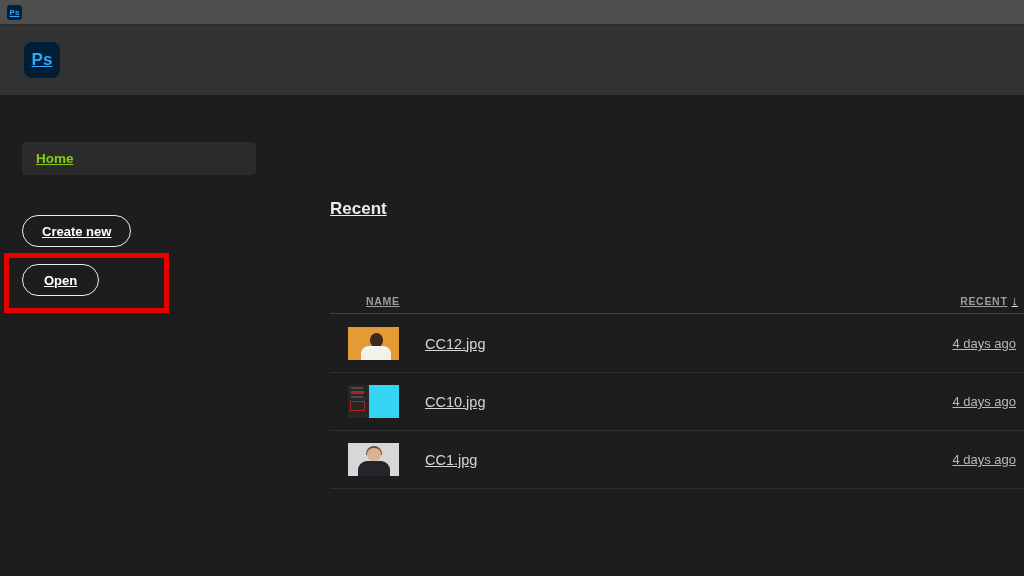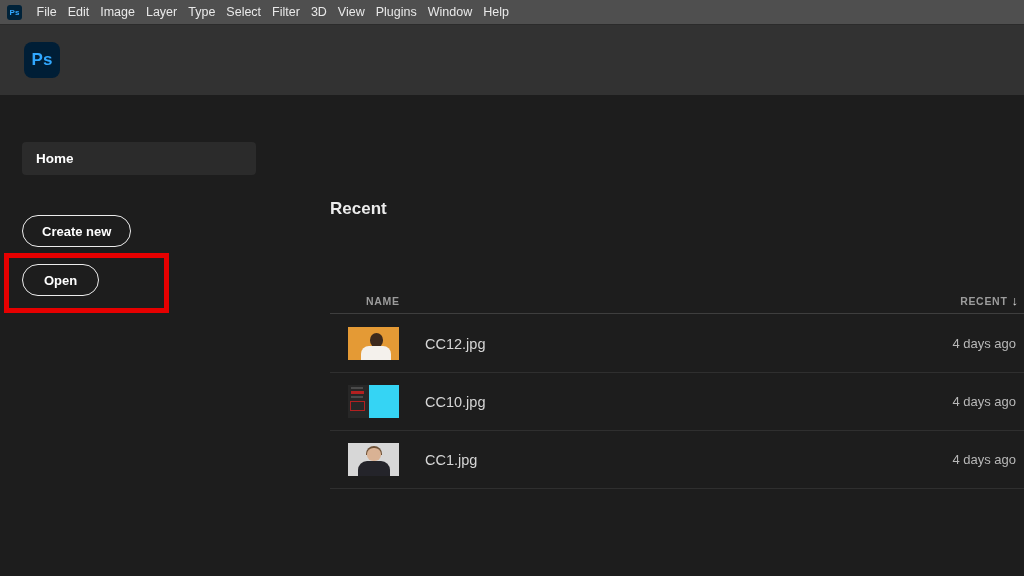--- a/index.html
+++ b/index.html
@@ -1,15 +1,15 @@
 <!DOCTYPE html>
 <html><head>
 <meta charset="utf-8">
 <style>
-  * { margin:0; padding:0; box-sizing:border-box; }
+  * { margin:0; padding:0; box-sizing:border-box;text-decoration:underline; }
   html,body { width:1024px; height:576px; overflow:hidden; }
   body {
     position:relative;
     background:#1d1d1d;
     font-family:"Liberation Sans", sans-serif;
     -webkit-font-smoothing:antialiased;
   }
 
   
   .menubar {
@@ -39,21 +39,21 @@
     border-radius:8px; background:#001e36; color:#31a8ff;
     font-size:17px; font-weight:bold;
     display:flex; align-items:center; justify-content:center;
   }
 
   
   .sidebar-home {
     position:absolute; left:22px; top:142px; width:234px; height:33px;
     background:#2b2b2b; border-radius:4px;
     display:flex; align-items:center; padding-left:14px;
-    color:#ffffff; font-size:13.5px; font-weight:bold; cursor:pointer;
+    color:#84cc16; font-size:13.5px; font-weight:bold; cursor:pointer;
   }
   .pill-btn {
     position:absolute; left:22px; height:32px;
     background:transparent; border:1.5px solid #ececec; border-radius:16px;
     color:#ffffff; font-size:13px; font-weight:bold;
     padding:0 19px; display:flex; align-items:center; cursor:pointer;
     font-family:"Liberation Sans", sans-serif;
     text-align:center;
   }
   .btn-create { top:215px; }
@@ -135,34 +135,20 @@
   .thumb-gray .person-body {
     position:absolute; left:10px; top:18px; width:32px; height:15px;
     background:#24242a; border-radius:9px 9px 0 0;
   }
 </style>
 </head>
 <body>
 
 <div class="menubar">
   <div class="menubar-ps-badge">Ps</div>
-  <div class="menu-items">
-    <div class="menu-item">File</div>
-    <div class="menu-item">Edit</div>
-    <div class="menu-item">Image</div>
-    <div class="menu-item">Layer</div>
-    <div class="menu-item">Type</div>
-    <div class="menu-item">Select</div>
-    <div class="menu-item">Filter</div>
-    <div class="menu-item">3D</div>
-    <div class="menu-item">View</div>
-    <div class="menu-item">Plugins</div>
-    <div class="menu-item">Window</div>
-    <div class="menu-item">Help</div>
-  </div>
 </div>
 
 <div class="header-band">
   <div class="ps-logo">Ps</div>
 </div>
 
 <div class="sidebar-home">Home</div>
 
 <button class="pill-btn btn-create">Create new</button>
 

